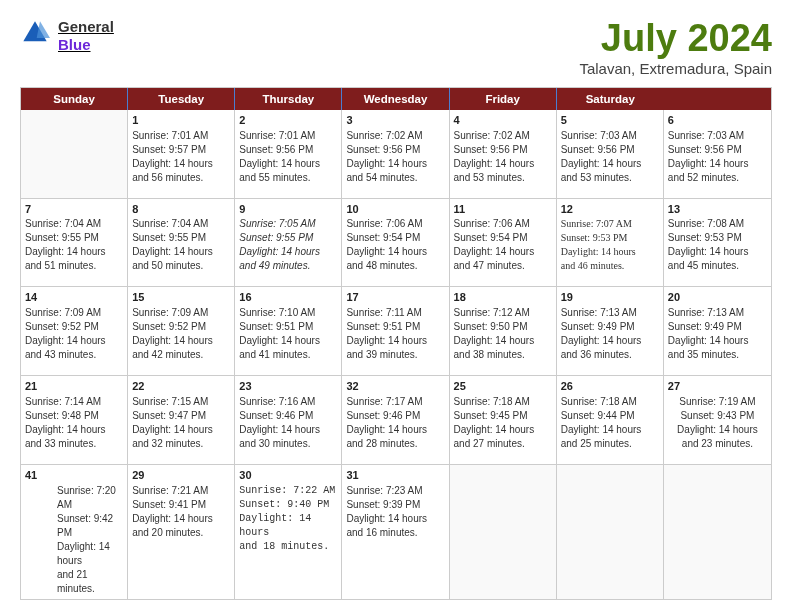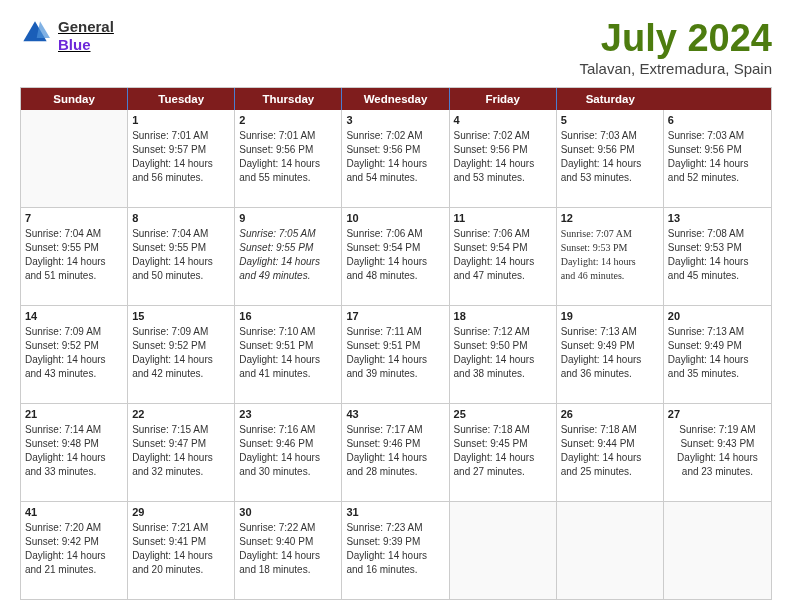--- a/index.html
+++ b/index.html
@@ -303,21 +303,21 @@
 and 32 minutes.</div>
           </div>
           <div class="cal-cell">
             <div class="day-num">23</div>
             <div class="cell-info" style="white-space: pre-line;">Sunrise: 7:16 AM
 Sunset: 9:46 PM
 Daylight: 14 hours
 and 30 minutes.</div>
           </div>
           <div class="cal-cell">
-            <div class="day-num">43</div>
+            <div class="day-num">32</div>
             <div class="cell-info" style="white-space: pre-line;">Sunrise: 7:17 AM
 Sunset: 9:46 PM
 Daylight: 14 hours
 and 28 minutes.</div>
           </div>
           <div class="cal-cell">
             <div class="day-num">25</div>
             <div class="cell-info" style="white-space: pre-line;">Sunrise: 7:18 AM
 Sunset: 9:45 PM
 Daylight: 14 hours
@@ -334,35 +334,35 @@
             <div class="day-num">27</div>
             <div class="cell-info" style="white-space: pre-line; text-align: center;">Sunrise: 7:19 AM
 Sunset: 9:43 PM
 Daylight: 14 hours
 and 23 minutes.</div>
           </div>
         </div>
         <div class="cal-row">
           <div class="cal-cell">
             <div class="day-num">41</div>
-            <div class="cell-info" style="white-space: pre-line;">Sunrise: 7:20 AM
+            <div class="cell-info" style="white-space: pre-line; margin-left: 32px;">Sunrise: 7:20 AM
 Sunset: 9:42 PM
 Daylight: 14 hours
 and 21 minutes.</div>
           </div>
           <div class="cal-cell">
             <div class="day-num">29</div>
             <div class="cell-info" style="white-space: pre-line;">Sunrise: 7:21 AM
 Sunset: 9:41 PM
 Daylight: 14 hours
 and 20 minutes.</div>
           </div>
           <div class="cal-cell">
             <div class="day-num">30</div>
-            <div class="cell-info" style="white-space: pre-line;">Sunrise: 7:22 AM
+            <div class="cell-info" style="white-space: pre-line; font-family: Liberation Mono, monospace;">Sunrise: 7:22 AM
 Sunset: 9:40 PM
 Daylight: 14 hours
 and 18 minutes.</div>
           </div>
           <div class="cal-cell">
             <div class="day-num">31</div>
             <div class="cell-info" style="white-space: pre-line;">Sunrise: 7:23 AM
 Sunset: 9:39 PM
 Daylight: 14 hours
 and 16 minutes.</div>

